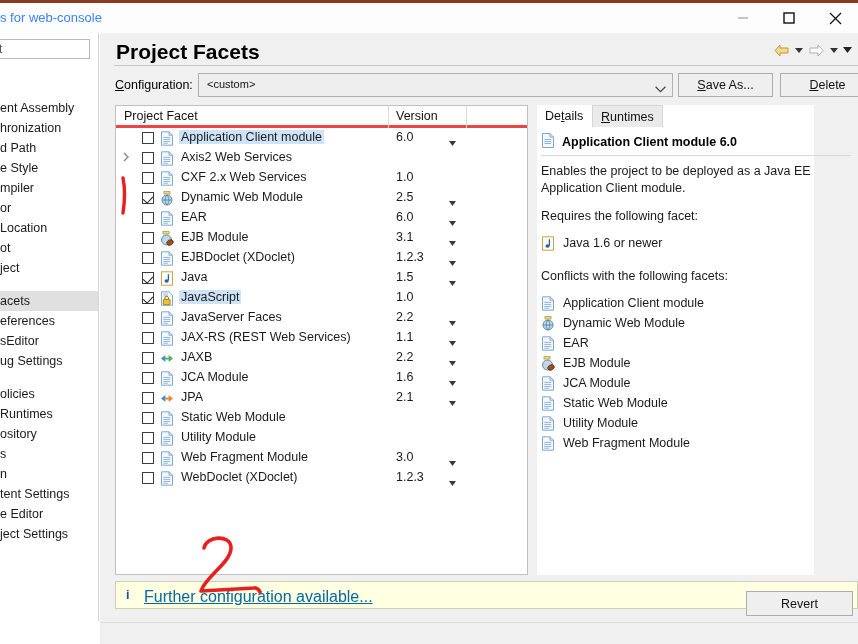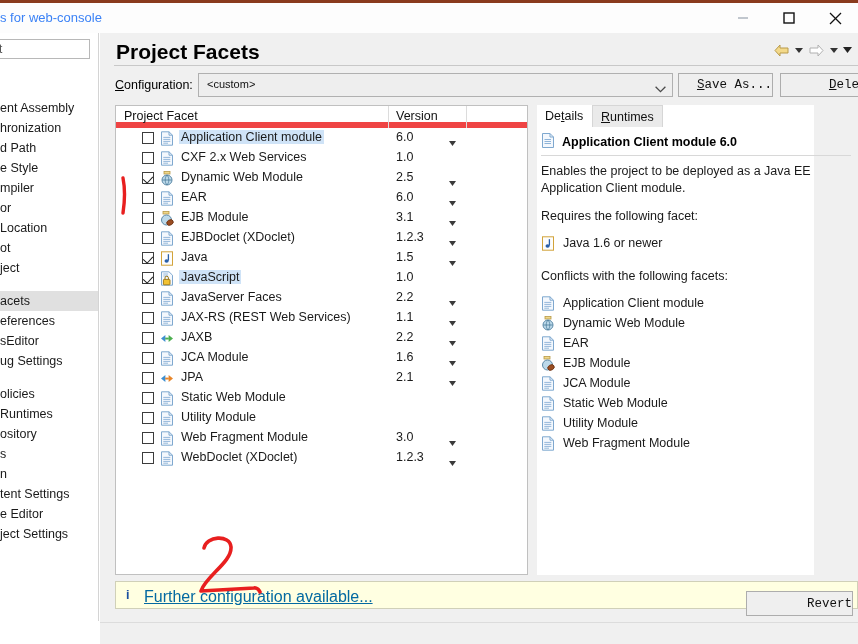--- a/index.html
+++ b/index.html
@@ -82,33 +82,33 @@
     position: absolute; left: 98px; top: 0px; width: 475px; height: 24px;
     background: #eeeeee; border: 1px solid #b0b0b0;
   }
   .config-combo .val {
     position: absolute; left: 8px; top: 4px; font-size: 11px; color: #111;
   }
   .config-combo .arrow {
     position: absolute; right: 6px; top: 8px;
   }
   .btn {
-    background: #efefef; border: 1px solid #adadad; font-family: Liberation Mono, monospace;
-    font-size: 12.5px; color: #111; display: flex; align-items: center; justify-content: flex-end;
+    background: #efefef; border: 1px solid #adadad; font-family: Liberation Sans, sans-serif;
+    font-size: 12.5px; color: #111; display: flex; align-items: center; justify-content: center;
   }
   .btn-saveas { position: absolute; left: 578px; top: 0px; width: 95px; height: 24px; }
   .btn-delete { position: absolute; left: 680px; top: 0px; width: 95px; height: 24px; }
 
   
   .facet-panel {
     position: absolute; left: 15px; top: 72px; width: 413px; height: 470px;
     background: #ffffff; border: 1px solid #c0c0c0;
   }
   .facet-head {
-    position: relative; height: 22px; background: #ffffff; border-bottom: 6px solid #ef4444;
+    position: relative; height: 22px; background: #ffffff; border-bottom: 3px solid #ef4444;
   }
   .facet-head .hcell {
     position: absolute; top: 3px; font-size: 12.5px; color: #111;
   }
   .facet-head .hsep {
     position: absolute; top: 0; width: 1px; height: 22px; background: #dcdcdc;
   }
   .facet-body { position: relative; height: 446px; overflow: hidden; }
   .frow { position: relative; height: 20px; }
   .fexp { position: absolute; left: 5px; top: 3px; width: 12px; height: 14px; }
@@ -308,20 +308,37 @@
                   <line x1="3.3" y1="12.2" x2="8" y2="12.2"></line>
                 </g>
               </svg></span>
             <span class="flabel sel">Application Client module</span>
             <span class="fver">6.0</span>
             <span class="fvcaret"><svg width="7" height="5" viewBox="0 0 7 5">
                 <path d="M0 0 L7 0 L3.5 5 Z" fill="#3a3a3a"></path>
               </svg></span>
           </div>
           <div class="frow">
+            <span class="fexp"><svg width="10" height="12" viewBox="0 0 10 12">
+                <path d="M3 2 L7 6 L3 10" fill="none" stroke="#888" stroke-width="1.4"></path>
+              </svg></span>
+            <span class="fcheck"></span>
+            <span class="ficon"><svg width="14" height="15" viewBox="0 0 14 15">
+                <path d="M1.5 0.8 H9 L12.5 4.2 V14.2 H1.5 Z" fill="#f4f8fd" stroke="#7fa8cf" stroke-width="1"></path>
+                <path d="M9 0.8 V4.2 H12.5" fill="none" stroke="#7fa8cf" stroke-width="1"></path>
+                <g stroke="#8fb4d8" stroke-width="0.95">
+                  <line x1="3.3" y1="6.4" x2="10.3" y2="6.4"></line>
+                  <line x1="3.3" y1="8.4" x2="10.3" y2="8.4"></line>
+                  <line x1="3.3" y1="10.4" x2="10.3" y2="10.4"></line>
+                  <line x1="3.3" y1="12.2" x2="8" y2="12.2"></line>
+                </g>
+              </svg></span>
+            <span class="flabel">Axis2 Web Services</span>
+          </div>
+          <div class="frow">
             <span class="fcheck"></span>
             <span class="ficon"><svg width="14" height="15" viewBox="0 0 14 15">
                 <path d="M1.5 0.8 H9 L12.5 4.2 V14.2 H1.5 Z" fill="#f4f8fd" stroke="#7fa8cf" stroke-width="1"></path>
                 <path d="M9 0.8 V4.2 H12.5" fill="none" stroke="#7fa8cf" stroke-width="1"></path>
                 <g stroke="#8fb4d8" stroke-width="0.95">
                   <line x1="3.3" y1="6.4" x2="10.3" y2="6.4"></line>
                   <line x1="3.3" y1="8.4" x2="10.3" y2="8.4"></line>
                   <line x1="3.3" y1="10.4" x2="10.3" y2="10.4"></line>
                   <line x1="3.3" y1="12.2" x2="8" y2="12.2"></line>
                 </g>

